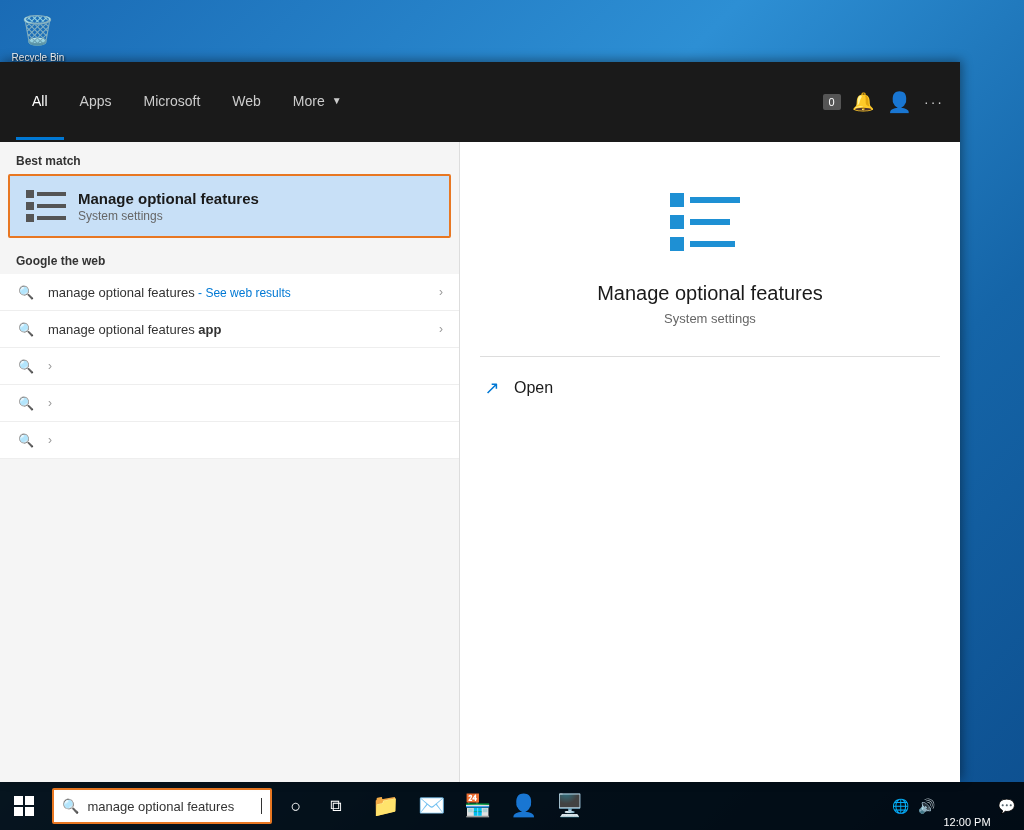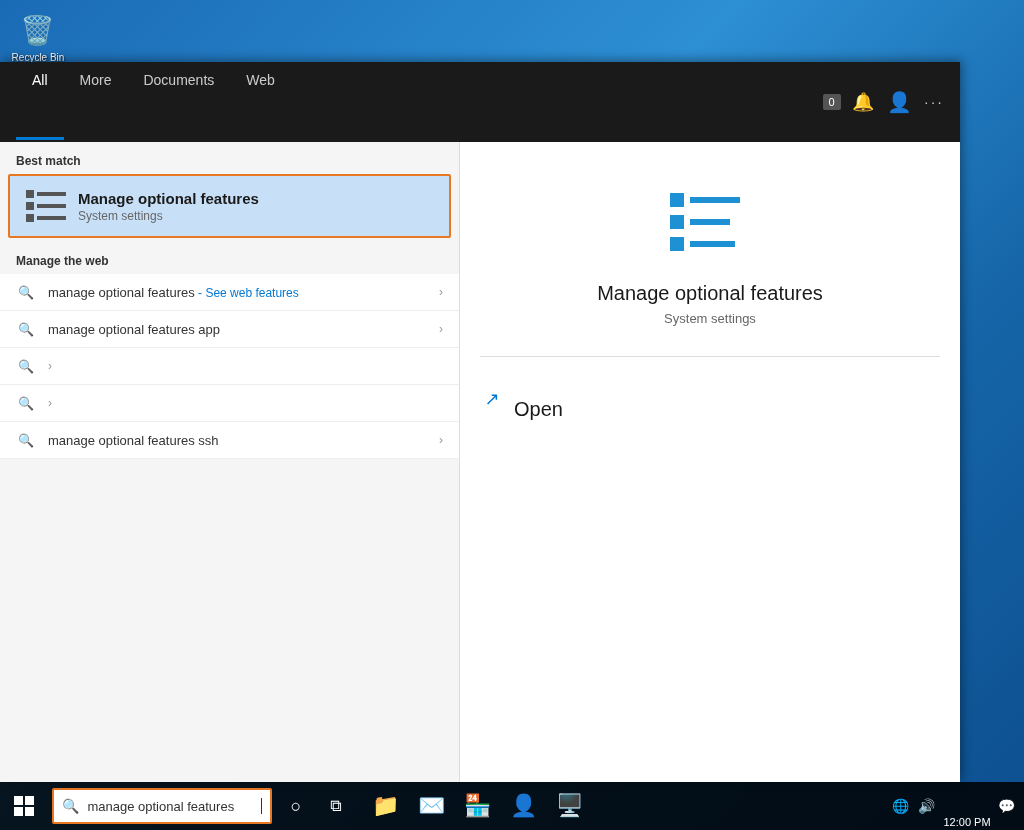--- a/index.html
+++ b/index.html
@@ -191,21 +191,21 @@
     }
 
     .nav-tab {
       color: #ccc;
       font-size: 14px;
       padding: 8px 16px;
       cursor: pointer;
       border-bottom: 3px solid transparent;
       height: 76px;
       display: flex;
-      align-items: flex-start;
+      align-items: center;
       position: relative;
     }
 
     .nav-tab.active {
       color: white;
       border-bottom: 3px solid #0078d4;
     }
 
     .nav-more {
       display: flex;
@@ -340,21 +340,21 @@
       flex-shrink: 0;
     }
 
     .suggestion-text {
       flex: 1;
       font-size: 13px;
       color: #333;
     }
 
     .suggestion-text .bold {
-      font-weight: 400;
+      font-weight: 700;
     }
 
     .suggestion-text .highlight {
       color: #0078d4;
       font-size: 12px;
     }
 
     .suggestion-arrow {
       color: #999;
       font-size: 12px;
@@ -431,23 +431,22 @@
     }
 
     .action-icon {
       color: #0078d4;
       font-size: 18px;
       width: 24px;
       text-align: center;
     }
 
     .action-label {
-      font-size: 20px;
+      font-size: 16px;
       color: #1a1a1a;
-      margin-top: 21px;
     }
 
     
     .win-logo {
       display: grid;
       grid-template-columns: 1fr 1fr;
       gap: 2px;
       width: 20px;
       height: 20px;
     }
@@ -487,27 +486,33 @@
     </div>
   </div>
 
   <div class="start-menu">
 
     <div class="start-menu-nav">
       <div class="nav-tab active">
         <span>All</span>
       </div>
       <div class="nav-tab">
-        <span>More</span>
+        <span>Apps</span>
       </div>
       <div class="nav-tab">
-        <span>Documents</span>
+        <span>Microsoft</span>
       </div>
       <div class="nav-tab">
         <span>Web</span>
+      </div>
+      <div class="nav-tab">
+        <div class="nav-more">
+          <span>More</span>
+          <span style="font-size:10px; margin-left:3px;">▼</span>
+        </div>
       </div>
       <div class="nav-right">
         <span class="nav-badge">0</span>
         <span style="cursor:pointer;">🔔</span>
         <span style="cursor:pointer; font-size:20px;">👤</span>
         <span style="cursor:pointer; font-size:14px; letter-spacing:2px;">···</span>
       </div>
     </div>
 
     <div class="start-menu-content">
@@ -530,26 +535,26 @@
               <div class="icon-square"></div>
               <div class="icon-bar" style="width:22px;"></div>
             </div>
           </div>
           <div class="best-match-text">
             <div class="best-match-title">Manage optional features</div>
             <div class="best-match-subtitle">System settings</div>
           </div>
         </div>
 
-        <div class="web-search-label">Manage the web</div>
+        <div class="web-search-label">Google the web</div>
 
         <div class="search-suggestion">
           <div class="search-icon-wrap">🔍</div>
           <div class="suggestion-text">
-            <span>manage optional features</span><span class="highlight"> - See web features</span>
+            <span>manage optional features</span><span class="highlight"> - See web results</span>
           </div>
           <div class="suggestion-arrow">›</div>
         </div>
 
         <div class="search-suggestion">
           <div class="search-icon-wrap">🔍</div>
           <div class="suggestion-text">
             <span>manage optional features </span><span class="bold">app</span>
           </div>
           <div class="suggestion-arrow">›</div>
@@ -560,23 +565,20 @@
           <div class="suggestion-arrow">›</div>
         </div>
 
         <div class="search-suggestion">
           <div class="search-icon-wrap">🔍</div>
           <div class="suggestion-arrow">›</div>
         </div>
 
         <div class="search-suggestion">
           <div class="search-icon-wrap">🔍</div>
-          <div class="suggestion-text">
-            <span>manage optional features </span><span class="bold">ssh</span>
-          </div>
           <div class="suggestion-arrow">›</div>
         </div>
 
       </div>
 
       <div class="right-panel">
 
         <div class="app-preview-icon">
           <div class="preview-line">
             <div class="preview-square"></div>

